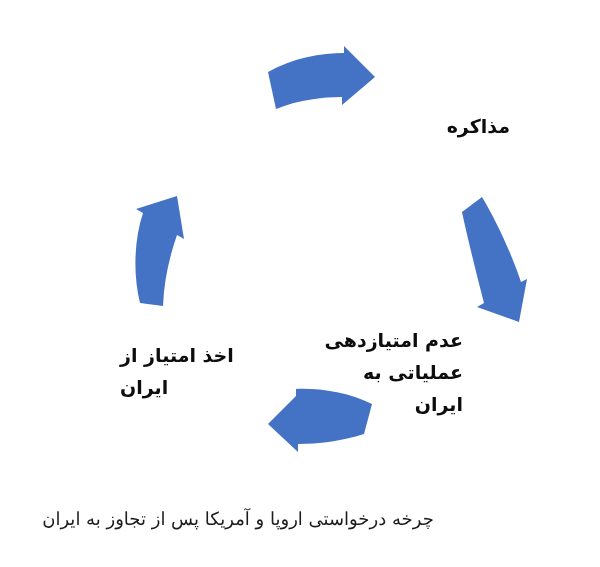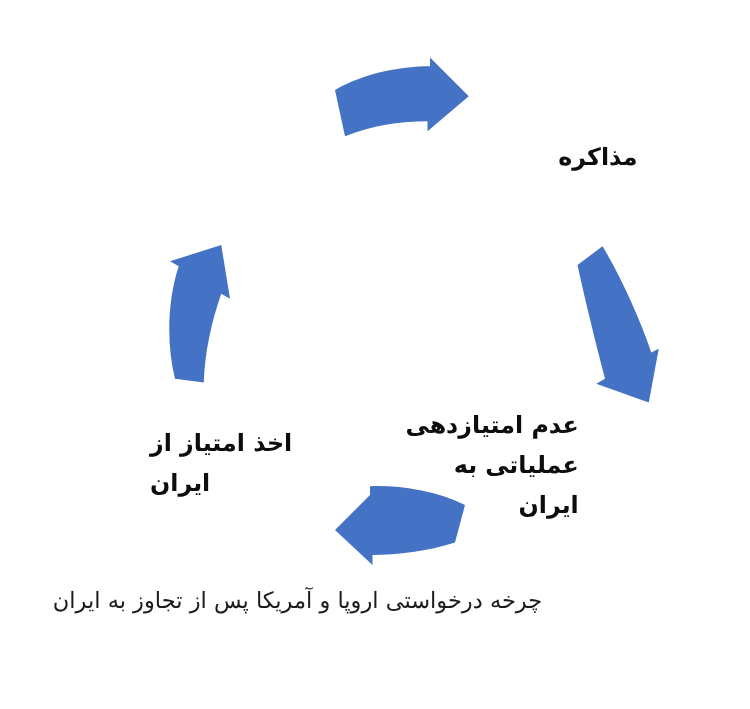--- a/index.html
+++ b/index.html
@@ -60,21 +60,21 @@
   }
   #label-obtain-concession {
     right: 330px;
     top: 339px;
     width: 150px;
     text-align: left;
   }
   #caption {
     position: absolute;
     left: 0;
-    top: 467px;
+    top: 505px;
     width: 476px;
     text-align: center;
     color: #1b1b1b;
     font-family: "DejaVu Serif", serif;
     font-weight: normal;
     font-size: 18px;
     line-height: 28px;
     direction: rtl;
     unicode-bidi: isolate;
   }

